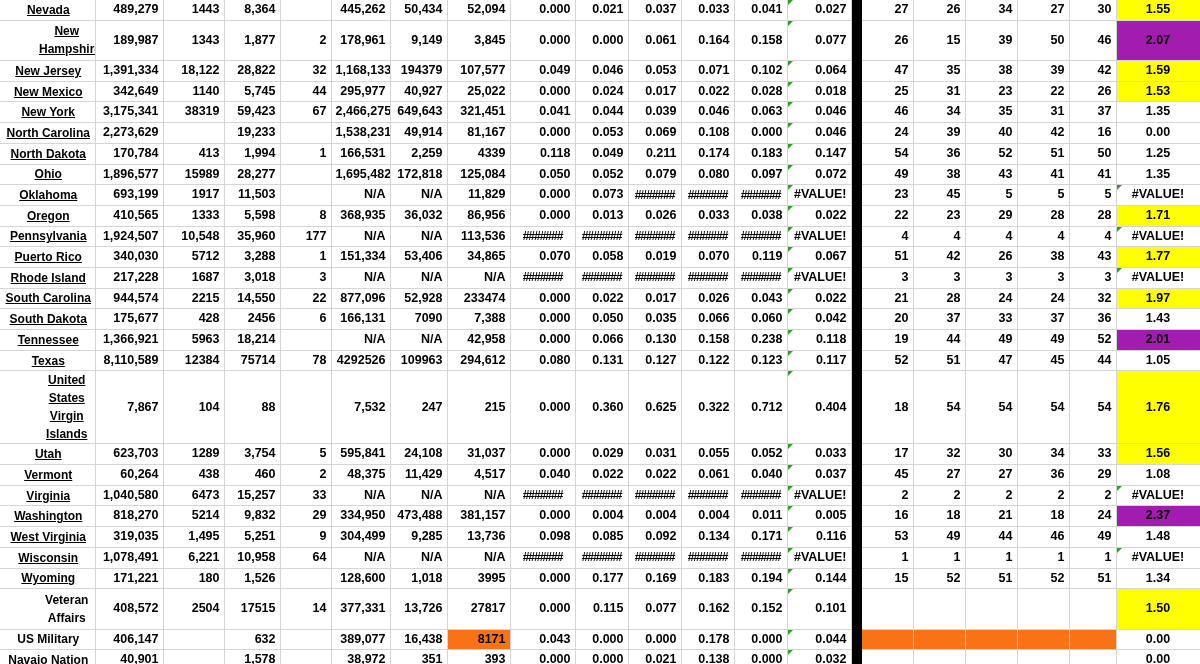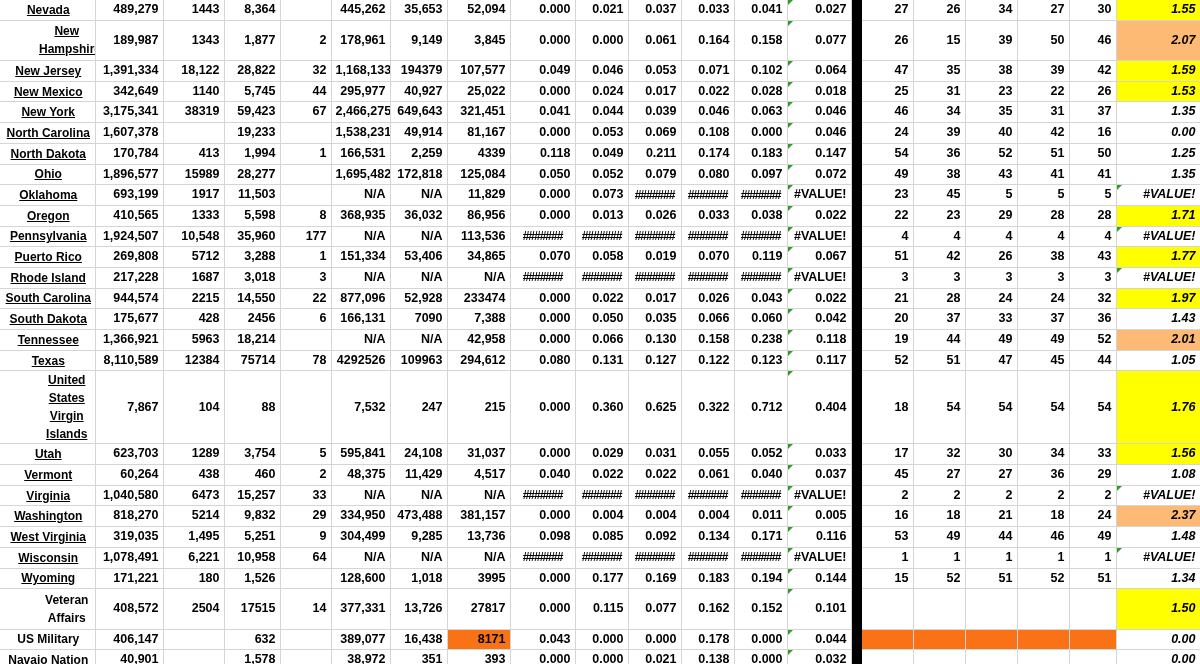--- a/index.html
+++ b/index.html
@@ -17,24 +17,24 @@
   tr.dbl td{height:39.4px;}
   td.name{
     font-size:12px;text-decoration:none;text-align:center;
     padding:0 0 0 2px;line-height:1.5;
   }
   td.name.link{text-decoration:underline;}
   tr.dbl td.name{white-space:normal;padding-left:39px;}
   td.num{text-align:right;}
   td.left{text-align:left;}
   td.hash{text-align:center;padding:0 1px;letter-spacing:-1px;font-size:12px;}
-  td.total{text-align:right;font-style:italic;}
+  td.total{text-align:center;}
   td.divider{background:#000;border:none;padding:0;}
   .bg-y{background:#FFFF00;}
-  .bg-p{background:#fdba74;margin-left:7px;}
+  .bg-p{background:#a21caf;margin-left:7px;}
   .bg-b{background:#f97316;}
   td.tri::before{
     content:"";position:absolute;top:0;left:0;width:0;height:0;
     border-top:5px solid #2F9D27;border-right:5px solid transparent;
   }
 </style>
 </head>
 <body>
 
 <table class="sheet">
@@ -62,21 +62,21 @@
       <col style="width:84px">
   </colgroup>
   <tbody>
       <tr>
         <td class="name link">Nevada</td>
         <td class="num">489,279</td>
         <td class="num">1443</td>
         <td class="num">8,364</td>
         <td class="num"></td>
         <td class="num">445,262</td>
-        <td class="num">35,653</td>
+        <td class="num">50,434</td>
         <td class="num">52,094</td>
         <td class="num">0.000</td>
         <td class="num">0.021</td>
         <td class="num">0.037</td>
         <td class="num">0.033</td>
         <td class="num">0.041</td>
         <td class="num tri">0.027</td>
         <td class="divider"></td>
         <td class="num">27</td>
         <td class="num">26</td>
@@ -172,21 +172,21 @@
         <td class="divider"></td>
         <td class="num">46</td>
         <td class="num">34</td>
         <td class="num">35</td>
         <td class="num">31</td>
         <td class="num">37</td>
         <td class="total">1.35</td>
       </tr>
       <tr>
         <td class="name link">North Carolina</td>
-        <td class="num">1,607,378</td>
+        <td class="num">2,273,629</td>
         <td class="num"></td>
         <td class="num">19,233</td>
         <td class="num"></td>
         <td class="num">1,538,231</td>
         <td class="num">49,914</td>
         <td class="num">81,167</td>
         <td class="num">0.000</td>
         <td class="num">0.053</td>
         <td class="num">0.069</td>
         <td class="num">0.108</td>
@@ -310,21 +310,21 @@
         <td class="divider"></td>
         <td class="num">4</td>
         <td class="num">4</td>
         <td class="num">4</td>
         <td class="num">4</td>
         <td class="num">4</td>
         <td class="total tri">#VALUE!</td>
       </tr>
       <tr>
         <td class="name link">Puerto Rico</td>
-        <td class="num">269,808</td>
+        <td class="num">340,030</td>
         <td class="num">5712</td>
         <td class="num">3,288</td>
         <td class="num">1</td>
         <td class="num">151,334</td>
         <td class="num">53,406</td>
         <td class="num">34,865</td>
         <td class="num">0.070</td>
         <td class="num">0.058</td>
         <td class="num">0.019</td>
         <td class="num">0.070</td>

